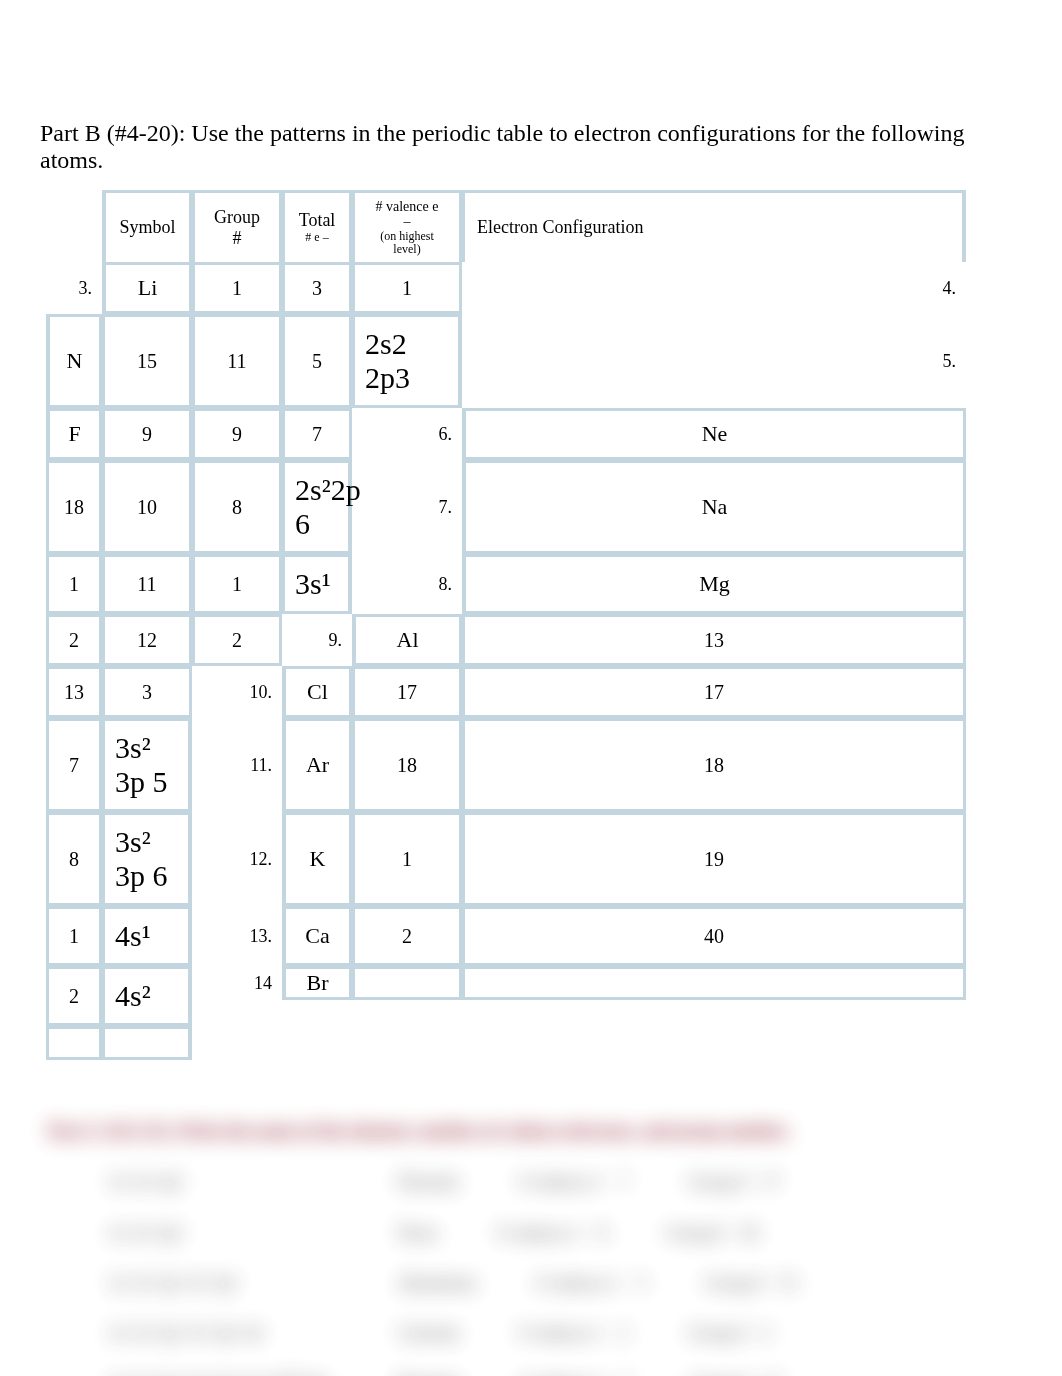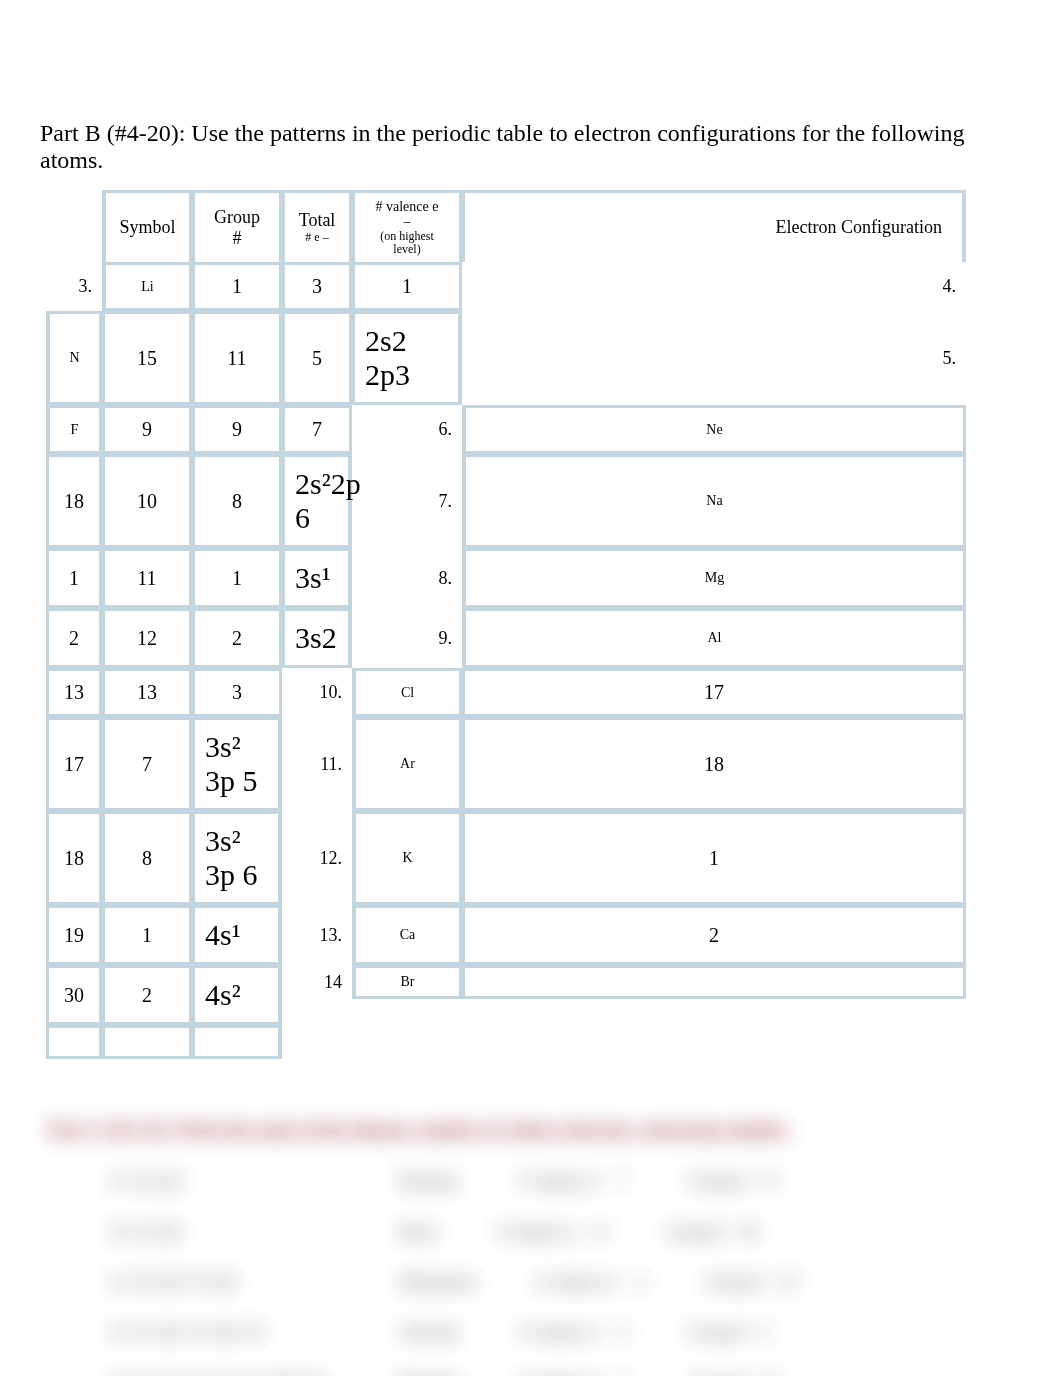--- a/index.html
+++ b/index.html
@@ -51,36 +51,36 @@
     justify-content: center;
     border: 3px solid #c3d6e0;
     border-bottom: 0;
   }
   .hdrcell.first { border-left: 4px solid #c3d6e0; }
   .hdrcell.last { border-right: 4px solid #c3d6e0; }
   .hdrcell small { display:block; font-size: 12px; }
   .hdr-valence { font-size: 14px; line-height: 1.1; }
   .hdr-config {
     text-align: left;
-    justify-content: flex-end;
+    justify-content: flex-start;
     padding-left: 12px;
   }
   .hdr-total { line-height: 1.1; }
   
   .dcell {
     border: 3px solid #c3d6e0;
   }
   .dcell.first { border-left: 4px solid #c3d6e0; }
   .dcell.last {
     border-right: 4px solid #c3d6e0;
     text-align:left;
     justify-content:flex-start;
     padding-left:10px;
   }
-  .sym { font-size: 14px; }
+  .sym { font-size: 22px; }
   .grp { font-size: 20px; }
   .tot { font-size: 20px; }
   .val { font-size: 20px; }
   .conf { font-size: 30px; font-family: "Times New Roman", serif; }
   .smallconf { font-size: 14px !important; }
   
   
   .blurred {
     filter: blur(10px);
     opacity: 0.85;
@@ -162,21 +162,20 @@
       <div class="cell dcell first sym">Na</div>
       <div class="cell dcell grp">1</div>
       <div class="cell dcell tot">11</div>
       <div class="cell dcell val">1</div>
       <div class="cell dcell last conf">3s¹</div>
       <div class="cell leftcell">8.</div>
       <div class="cell dcell first sym">Mg</div>
       <div class="cell dcell grp">2</div>
       <div class="cell dcell tot">12</div>
       <div class="cell dcell val">2</div>
-      <div class="cell dcell last conf">3s2</div>
       <div class="cell leftcell">9.</div>
       <div class="cell dcell first sym">Al</div>
       <div class="cell dcell grp">13</div>
       <div class="cell dcell tot">13</div>
       <div class="cell dcell val">3</div>
       <div class="cell leftcell">10.</div>
       <div class="cell dcell first sym">Cl</div>
       <div class="cell dcell grp">17</div>
       <div class="cell dcell tot">17</div>
       <div class="cell dcell val">7</div>
@@ -189,21 +188,21 @@
       <div class="cell dcell last conf">3s² 3p 6</div>
       <div class="cell leftcell">12.</div>
       <div class="cell dcell first sym">K</div>
       <div class="cell dcell grp">1</div>
       <div class="cell dcell tot">19</div>
       <div class="cell dcell val">1</div>
       <div class="cell dcell last conf">4s¹</div>
       <div class="cell leftcell">13.</div>
       <div class="cell dcell first sym">Ca</div>
       <div class="cell dcell grp">2</div>
-      <div class="cell dcell tot">30</div>
+      <div class="cell dcell tot">40</div>
       <div class="cell dcell val">2</div>
       <div class="cell dcell last conf">4s²</div>
       <div class="cell leftcell partial" style="height:34px;overflow:hidden;">14</div>
       <div class="cell dcell first sym partial" style="height:34px;overflow:hidden;">Br</div>
       <div class="cell dcell grp partial" style="height:34px;overflow:hidden;"></div>
       <div class="cell dcell tot partial" style="height:34px;overflow:hidden;"></div>
       <div class="cell dcell val partial" style="height:34px;overflow:hidden;"></div>
       <div class="cell dcell last conf partial" style="height:34px;overflow:hidden;"></div>
     </div>
 

